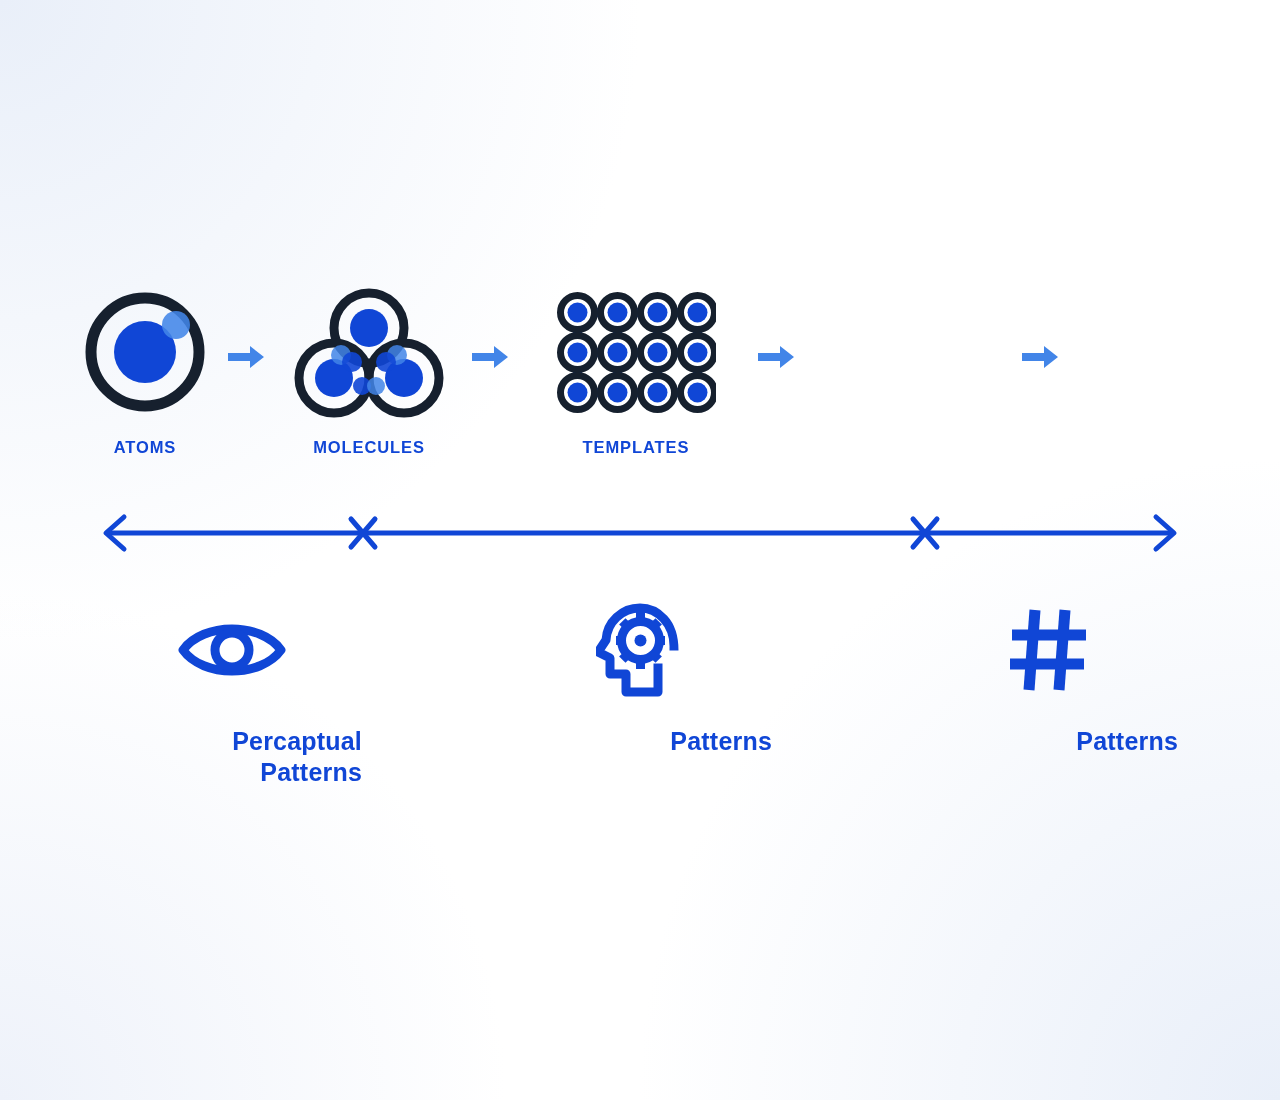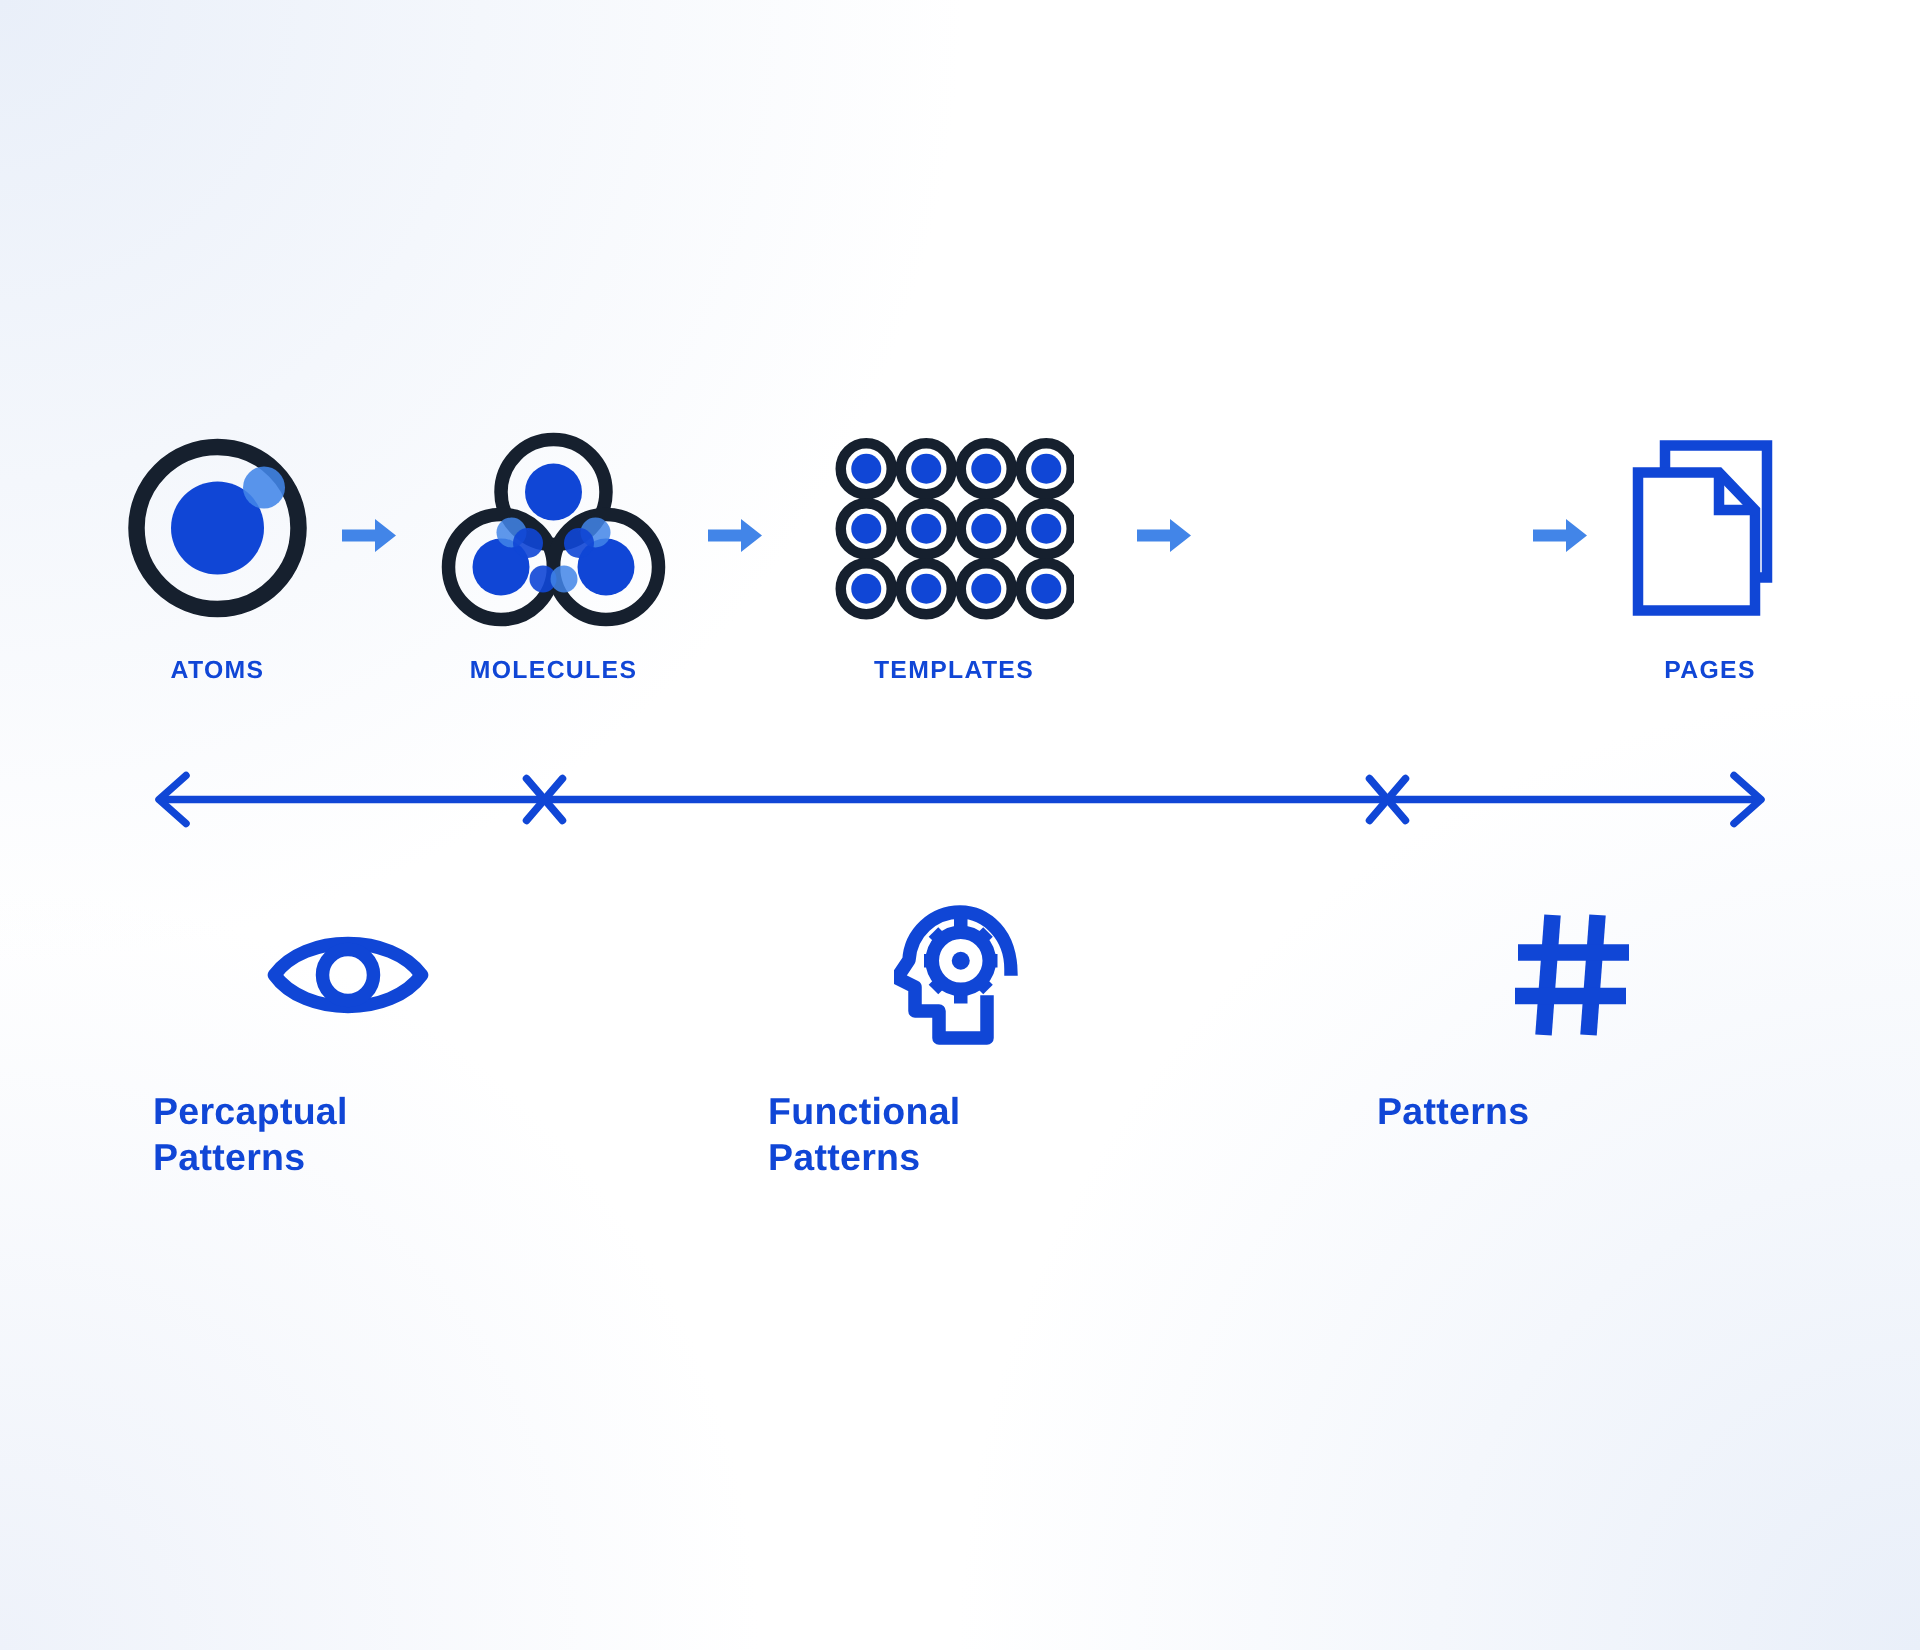--- a/index.html
+++ b/index.html
@@ -80,21 +80,21 @@
     position: absolute;
     left: 0;
     top: 600px;
     width: 1280px;
     height: 200px;
   }
   .pattern-item {
     position: absolute;
     top: 0;
     width: 260px;
-    text-align: left;
+    text-align: right;
   }
   .pattern-icon {
     height: 100px;
     display: flex;
     align-items: center;
     justify-content: center;
   }
   .pattern-label {
     margin-top: 26px;
     font-size: 25px;
@@ -226,32 +226,20 @@
       </svg>
     </div>
 
 
     <div class="conn-arrow" style="left:1022px;">
       <svg width="40" height="30" viewBox="0 0 40 30">
         <path d="M0 11 h22 v-7 l14 11 -14 11 v-7 H0 z" fill="#4285e8"></path>
       </svg>
     </div>
 
-    <div class="stage-item" style="left:1055px;">
-      <div class="stage-icon">
-        <svg width="120" height="135" viewBox="0 0 120 135">
-
-          <path d="M30 12 H98 V100 H30 Z" fill="none" stroke="#1046d6" stroke-width="7"></path>
-
-          <path d="M12 30 H66 L90 55 V122 H12 Z" fill="#ffffff" stroke="#1046d6" stroke-width="7" stroke-linejoin="miter"></path>
-          <path d="M66 30 V55 H90" fill="none" stroke="#1046d6" stroke-width="7" stroke-linejoin="miter"></path>
-        </svg>
-      </div>
-      <div class="stage-label">PAGES</div>
-    </div>
 
   </div>
 
   <div class="axis-wrap">
     <svg width="1280" height="60" viewBox="0 0 1280 60">
       <line x1="108" y1="28" x2="1172" y2="28" stroke="#1046d6" stroke-width="5"></line>
       <polyline points="124,12 106,28 124,44" fill="none" stroke="#1046d6" stroke-width="5" stroke-linecap="round" stroke-linejoin="round"></polyline>
       <polyline points="1156,12 1174,28 1156,44" fill="none" stroke="#1046d6" stroke-width="5" stroke-linecap="round" stroke-linejoin="round"></polyline>
       <g stroke="#1046d6" stroke-width="5" stroke-linecap="round">
         <line x1="351" y1="14" x2="375" y2="42"></line>
@@ -292,21 +280,20 @@
             <rect x="25" y="18" width="9" height="9" transform="rotate(-45 29.5 22.5)"></rect>
             <rect x="55" y="18" width="9" height="9" transform="rotate(45 59.5 22.5)"></rect>
             <rect x="25" y="50" width="9" height="9" transform="rotate(45 29.5 54.5)"></rect>
             <rect x="55" y="50" width="9" height="9" transform="rotate(-45 59.5 54.5)"></rect>
           </g>
           <circle cx="44.5" cy="38.5" r="19" fill="none" stroke="#1046d6" stroke-width="9"></circle>
           <circle cx="44.5" cy="38.5" r="6" fill="#1046d6"></circle>
         </svg>
       </div>
       <div class="pattern-label">
-        <div>Functional</div>
         <div>Patterns</div>
       </div>
     </div>
 
     <div class="pattern-item" style="left:918px;">
       <div class="pattern-icon">
         <svg width="88" height="92" viewBox="0 0 88 92">
           <g stroke="#1046d6" stroke-width="11" stroke-linecap="butt">
             <line x1="31" y1="6" x2="25" y2="86"></line>
             <line x1="61" y1="6" x2="55" y2="86"></line>

